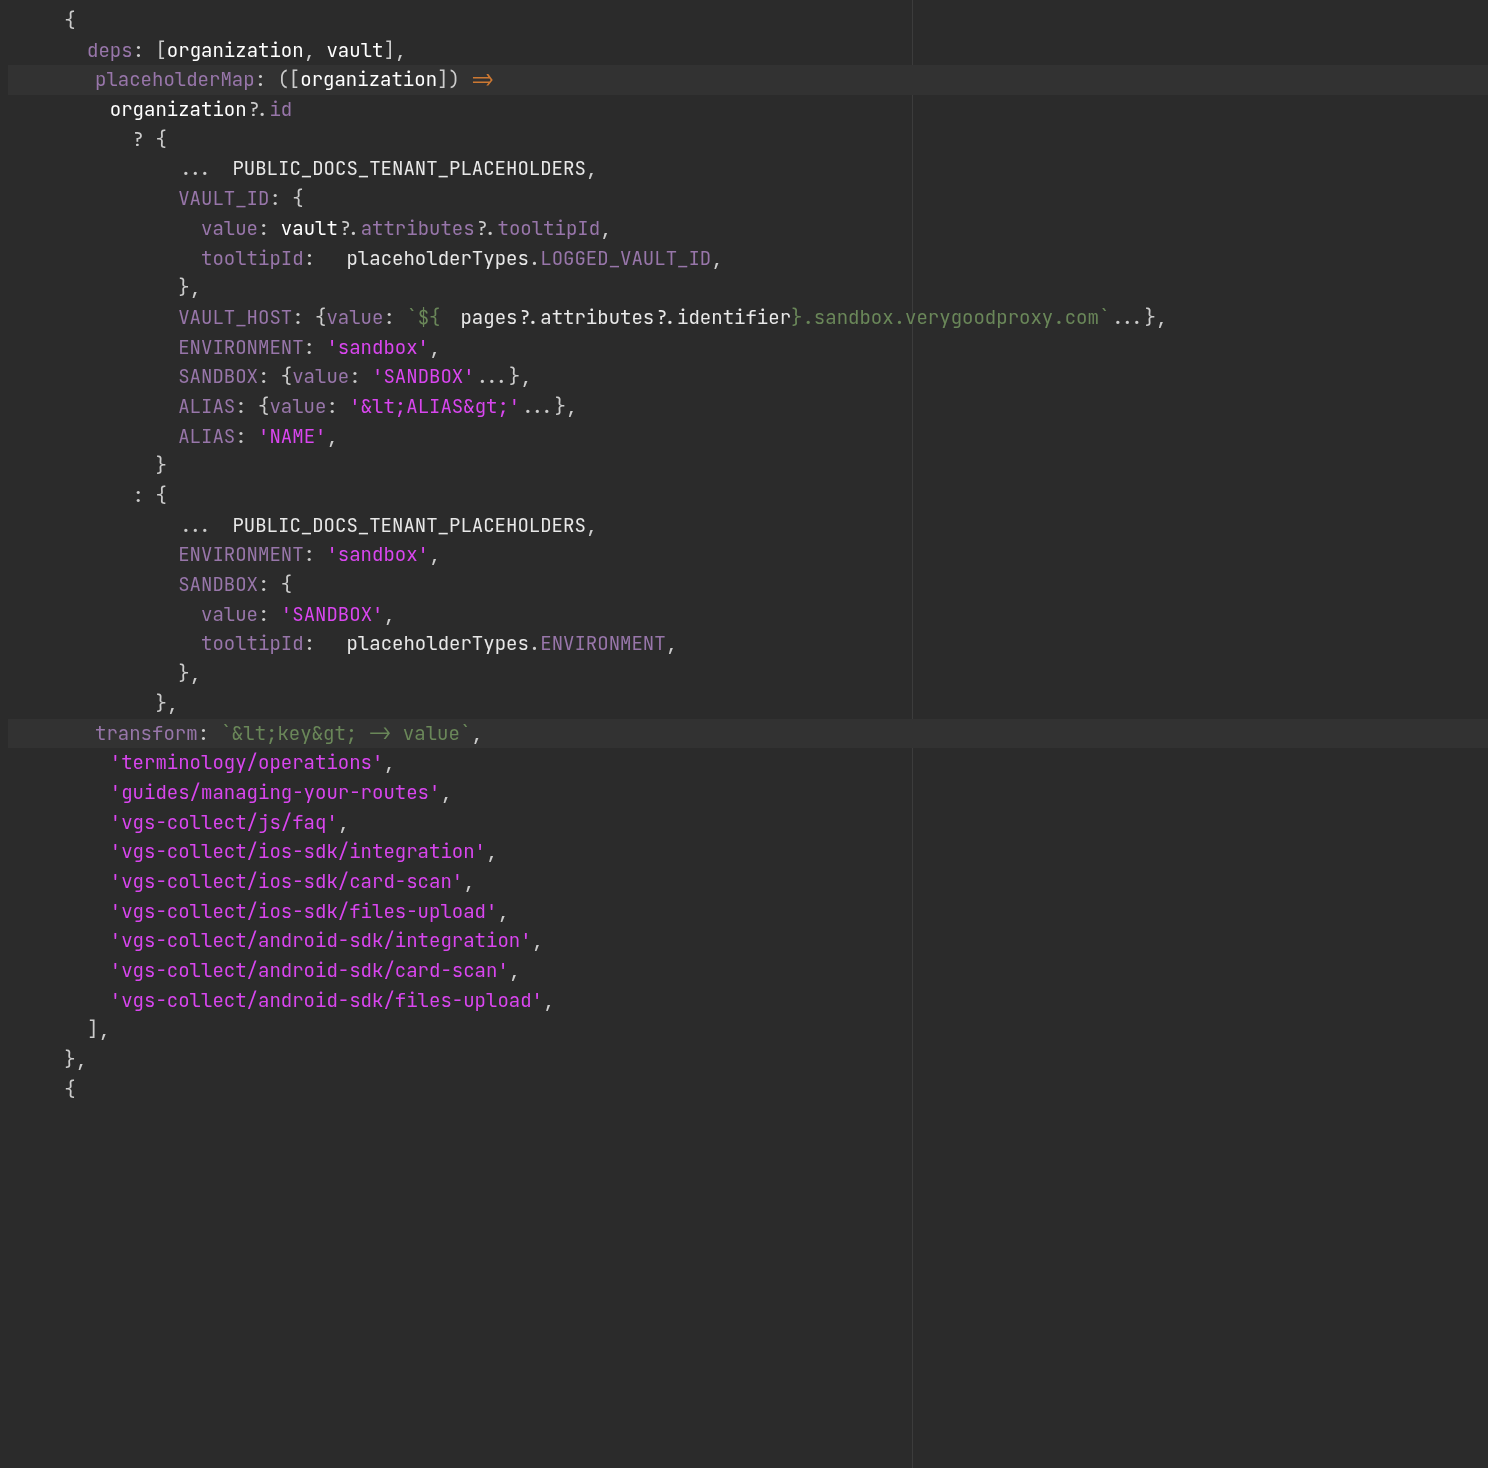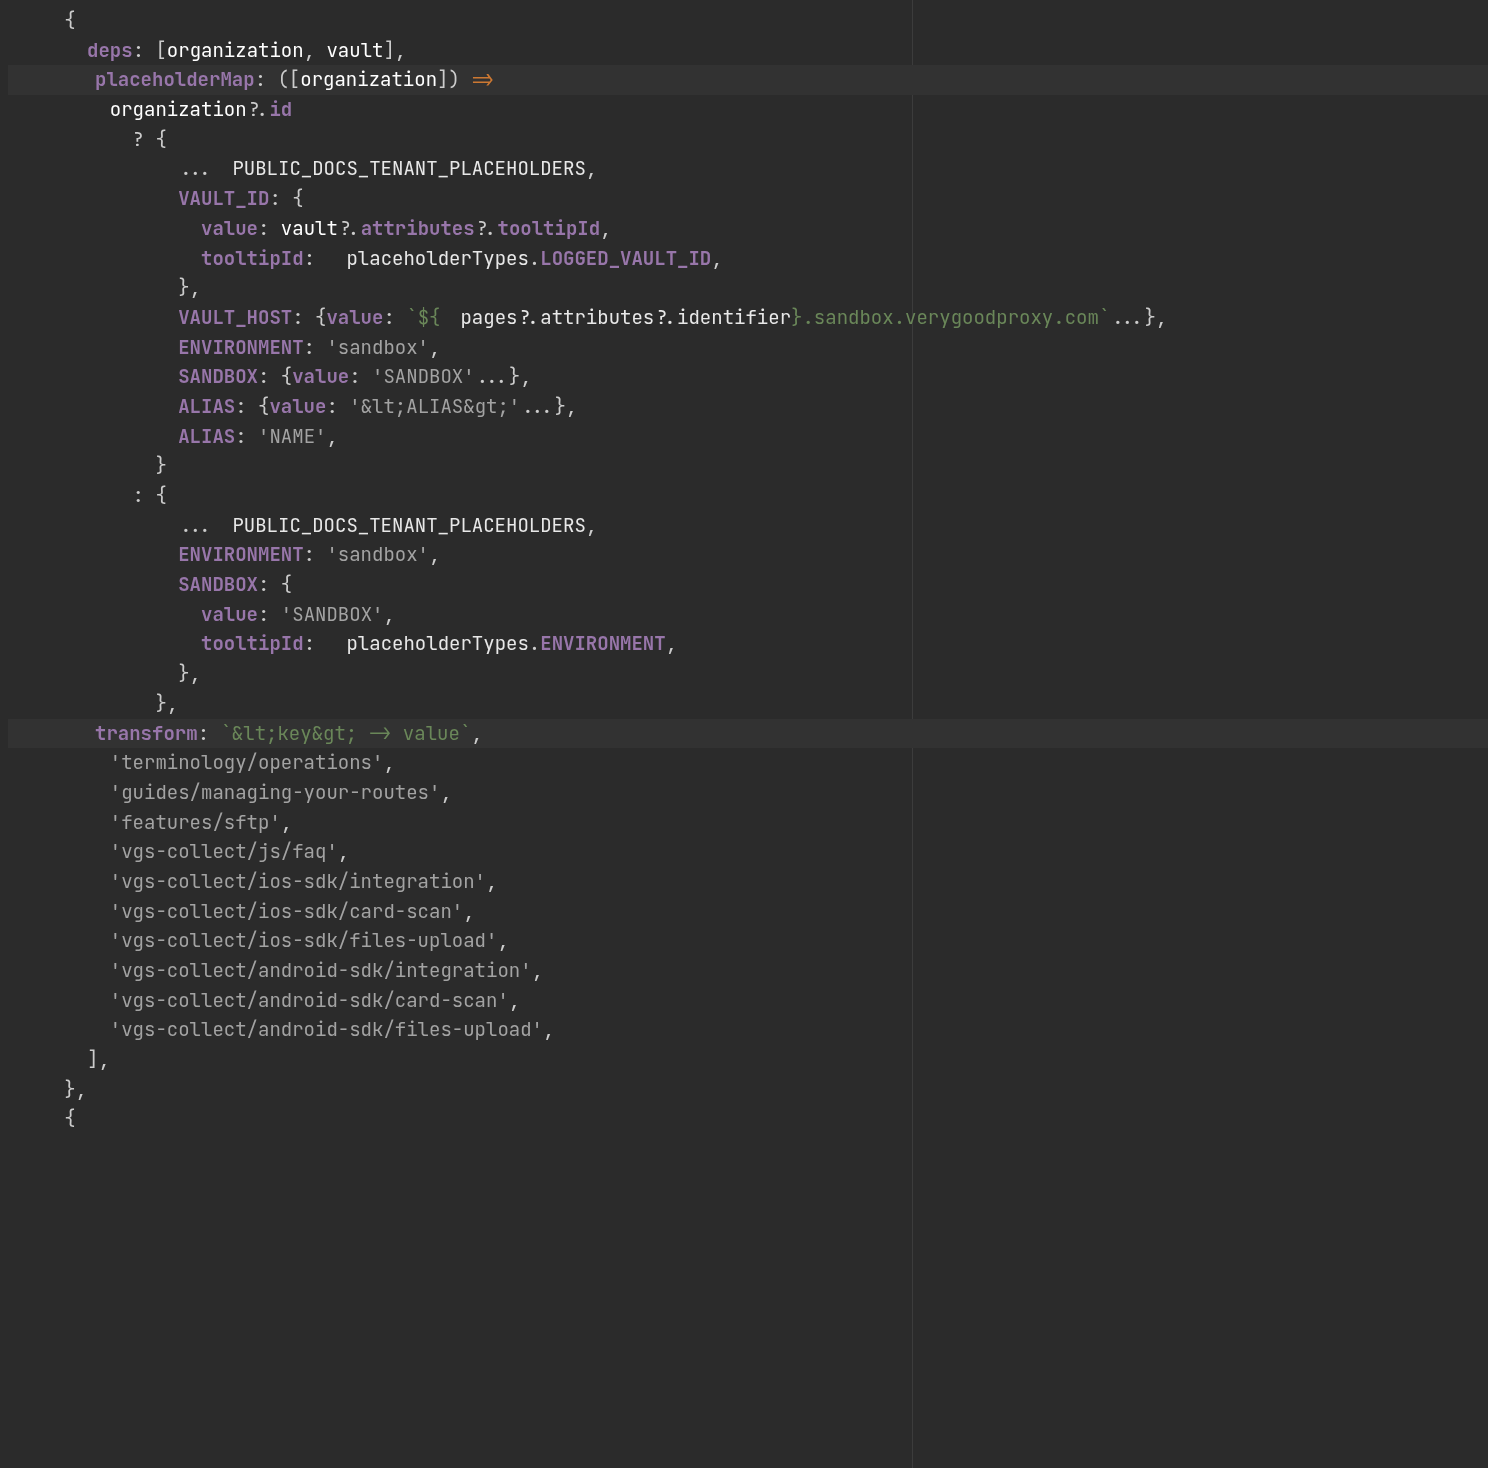--- a/index.html
+++ b/index.html
@@ -5,23 +5,23 @@
   html,body{margin:0;padding:0;background:#2b2b2b;color:#bbb;font-family:'JetBrains Mono','Fira Code',Menlo,Consolas,monospace;font-size:19px;line-height:1.56;}
   .editor{position:relative;width:1488px;height:1468px;overflow:hidden;}
   .gutter{position:absolute;left:0;top:0;width:32px;height:100%;background:#2b2b2b;border-right:1px solid #2b2b2b;}
   .code{position:absolute;left:0;top:6px;right:0;}
   .line{white-space:pre;padding-left:30px;height:29.7px;}
   .hl-line{background:#323232;margin-left:8px;}
   .vline{position:absolute;top:0;bottom:0;left:912px;width:1px;background:#3c3c3c;}
   
   .pu{color:#cccccc;}           
   .kw{color:#ffffff;}           
-  .key{color:#9876aa;font-weight:bold;}           
+  .key{color:#9876aa;}           
   .idw{color:#e8e8e8;margin-left:20px;}          
-  .str{color:#a3a3a3;text-align:center;}          
+  .str{color:#d946ef;text-align:center;}          
   .tmpl{color:#6a8759;}
   .arrow{color:#cc7832;}
 </style>
 </head>
 <body>
 
 <div class="editor">
   <div class="vline"></div>
   <div class="gutter"></div>
   <div class="code">
@@ -73,21 +73,20 @@
     <div class="line"><span class="pu">             },</span></div>
 
     <div class="line"><span class="pu">           },</span></div>
 
     <div class="line hl-line"><span class="pu">     </span><span class="key">transform</span><span class="pu">: </span><span class="tmpl">`&amp;lt;key&amp;gt; -&gt; value`</span><span class="pu">,</span></div>
 
 
     <div id="pages-block">
         <div class="line"><span class="pu">       </span><span class="str">'terminology/operations'</span><span class="pu">,</span></div>
         <div class="line"><span class="pu">       </span><span class="str">'guides/managing-your-routes'</span><span class="pu">,</span></div>
-        <div class="line"><span class="pu">       </span><span class="str">'features/sftp'</span><span class="pu">,</span></div>
         <div class="line"><span class="pu">       </span><span class="str">'vgs-collect/js/faq'</span><span class="pu">,</span></div>
         <div class="line"><span class="pu">       </span><span class="str">'vgs-collect/ios-sdk/integration'</span><span class="pu">,</span></div>
         <div class="line"><span class="pu">       </span><span class="str">'vgs-collect/ios-sdk/card-scan'</span><span class="pu">,</span></div>
         <div class="line"><span class="pu">       </span><span class="str">'vgs-collect/ios-sdk/files-upload'</span><span class="pu">,</span></div>
         <div class="line"><span class="pu">       </span><span class="str">'vgs-collect/android-sdk/integration'</span><span class="pu">,</span></div>
         <div class="line"><span class="pu">       </span><span class="str">'vgs-collect/android-sdk/card-scan'</span><span class="pu">,</span></div>
         <div class="line"><span class="pu">       </span><span class="str">'vgs-collect/android-sdk/files-upload'</span><span class="pu">,</span></div>
       </div>
 
     <div class="line"><span class="pu">     ],</span></div>

